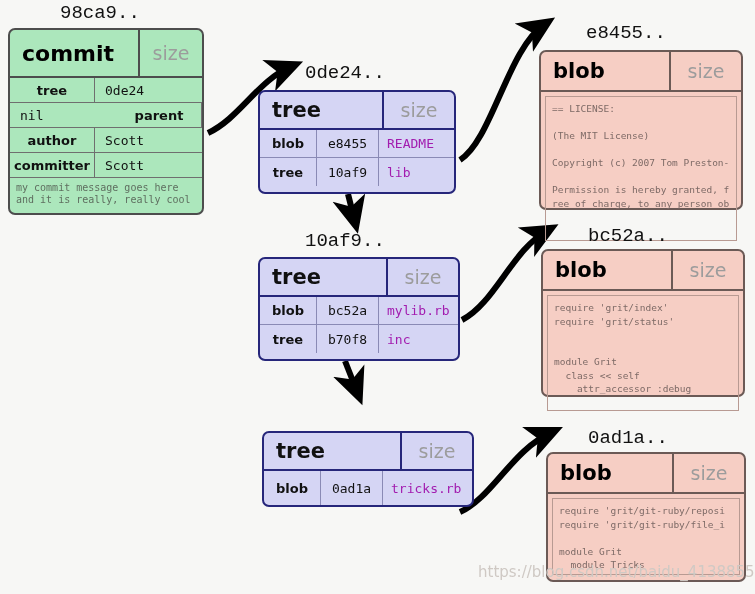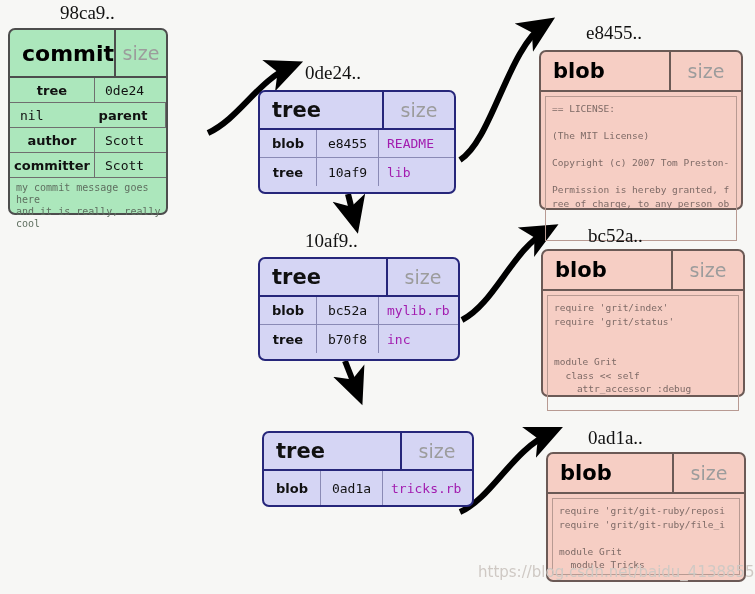--- a/index.html
+++ b/index.html
@@ -27,21 +27,21 @@
     display:flex;align-items:center;justify-content:center;
     color:#9c9c9c;font-family:"DejaVu Sans", sans-serif;
     box-sizing:border-box;
   }
   .obj .body{box-sizing:border-box;}
   .obj .row{display:flex;box-sizing:border-box;}
   .obj .row .c{box-sizing:border-box;display:flex;align-items:center;}
 
   
   .commit{
-    left:8px;top:28px;width:160px;height:187px;
+    left:8px;top:28px;width:196px;height:187px;
     background:#ace7bc;border:2px solid #4d4d4d;
   }
   .commit .hdr{height:48px;border-bottom:2px solid #4d4d4d;}
   .commit .hdr .type{font-size:22px;padding-left:12px;}
   .commit .hdr .size{width:64px;border-left:2px solid #4d4d4d;font-size:19px;}
   .commit .row{height:25px;border-bottom:1px solid #6f6f6f;font-size:13px;}
   .commit .row .c.k{
     width:85px;justify-content:center;border-right:1px solid #6f6f6f;
     font-family:"DejaVu Sans", sans-serif;font-weight:bold;color:#111;font-size:13px;
   }
@@ -75,21 +75,21 @@
   .blob .hdr .size{width:72px;border-left:2px solid #6b5a56;font-size:19px;}
   .blob .body{
     margin:4px;border:1px solid #b89a92;
     padding:5px 6px;color:#7d6a66;font-size:9.5px;line-height:13.5px;
     overflow:hidden;white-space:pre;box-sizing:border-box;
   }
 
   
   .hash{
     position:absolute;color:#111;font-size:19px;
-    font-family:Liberation Serif, serif;letter-spacing:0px;
+    font-family:Liberation Mono, monospace;letter-spacing:0px;
   }
 
   .watermark{
     position:absolute;left:478px;top:563px;
     color:#cfc9c4;font-size:15px;
     font-family:"DejaVu Sans", sans-serif;
     white-space:nowrap;
   }
 </style>
 </head>

